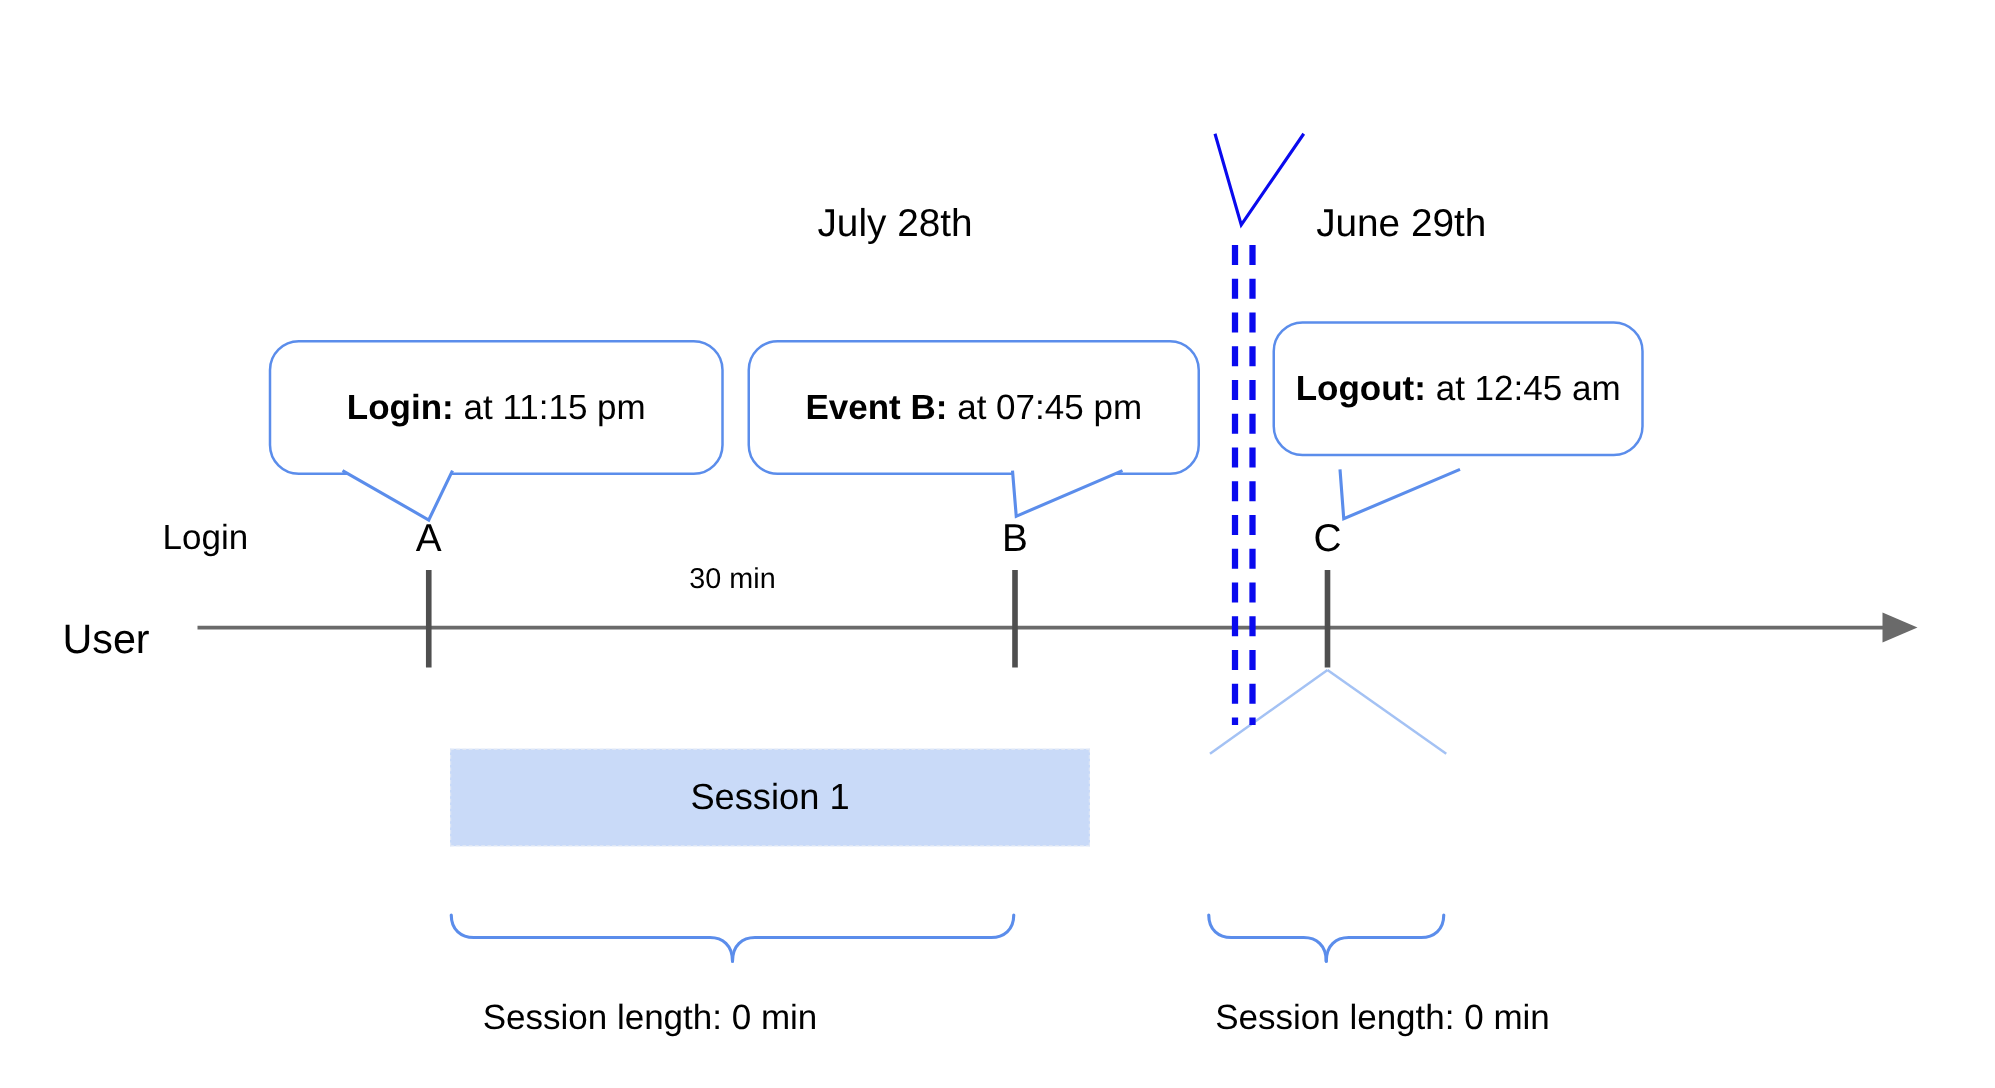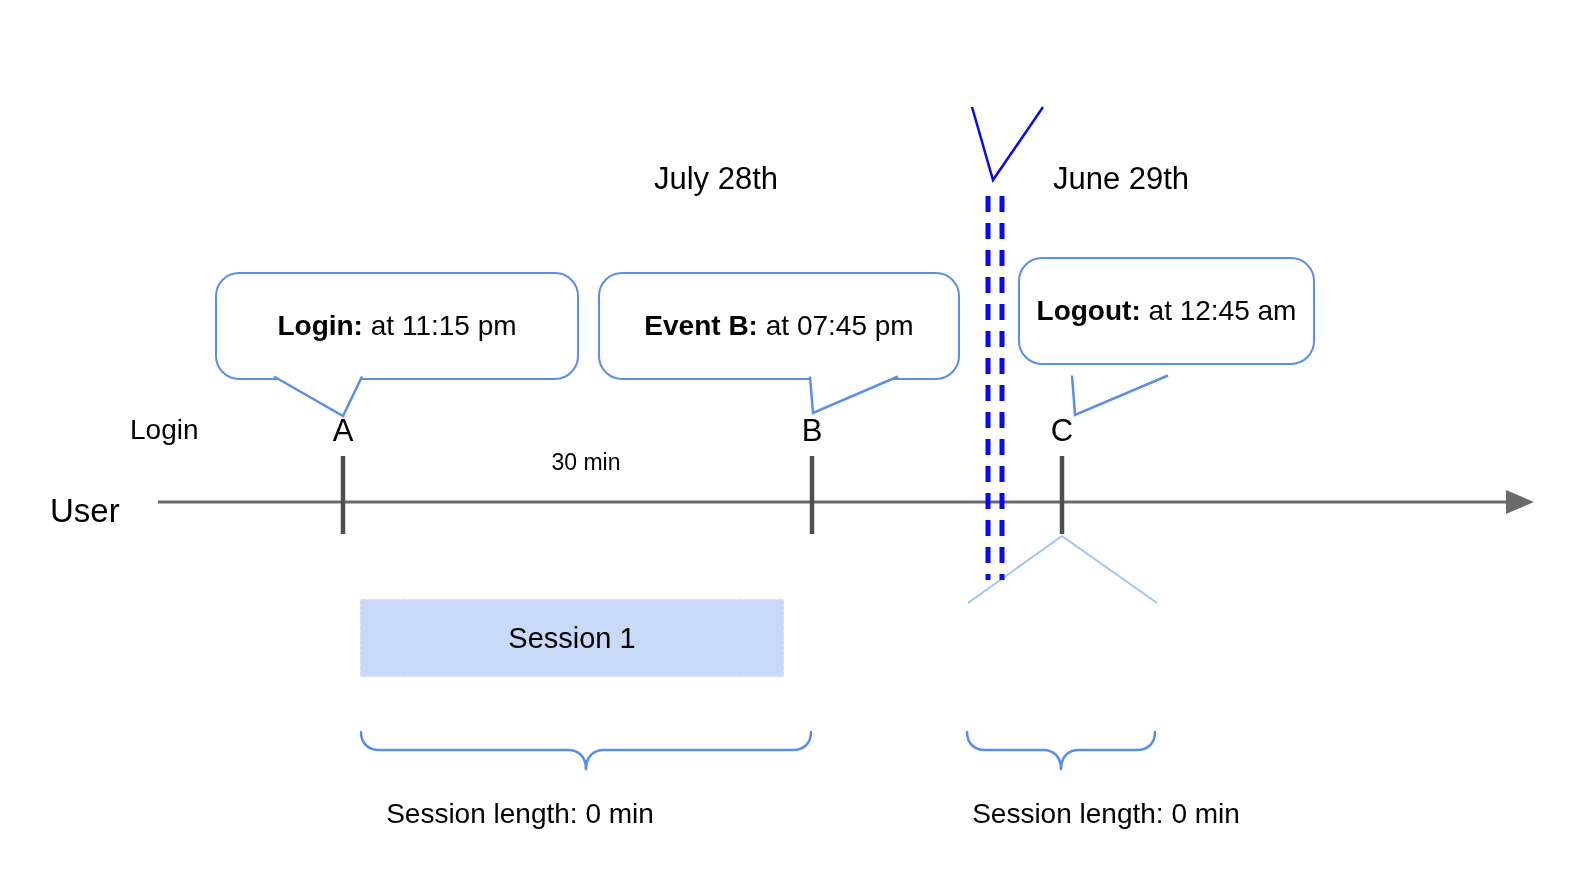--- a/index.html
+++ b/index.html
@@ -71,21 +71,21 @@
     <span class="bubble-detail">at 12:45 am</span>
   </div>
 
   <div class="lbl events-label" style="left:130px;top:414px;">Login</div>
   <div class="lbl marker-letter centered" style="left:343px;top:413px;">A</div>
   <div class="lbl marker-letter centered" style="left:812px;top:413px;">B</div>
   <div class="lbl marker-letter centered" style="left:1062px;top:413px;">C</div>
   <div class="lbl interval-label centered" style="left:586px;top:449px;">30 min</div>
   <div class="lbl user-label" style="left:50px;top:482px;margin-top:10px;">User</div>
 
-  <div class="session-box" style="left:360px;top:599px;width:424px;height:78px;">
+  <div class="session-box" style="left:360px;top:599px;width:512px;height:78px;">
     <span>Session 1</span>
   </div>
 
   <div class="lbl session-length-label centered" style="left:520px;top:798px;">Session length: 0 min</div>
   <div class="lbl session-length-label centered" style="left:1106px;top:798px;">Session length: 0 min</div>
 
   <svg class="overlay" width="1596" height="870" viewBox="0 0 1596 870">
 
     <line x1="1062" y1="536" x2="968" y2="603" style="stroke:var(--funnel-blue);" stroke-width="2"></line>
     <line x1="1062" y1="536" x2="1157" y2="603" style="stroke:var(--funnel-blue);" stroke-width="2"></line>

